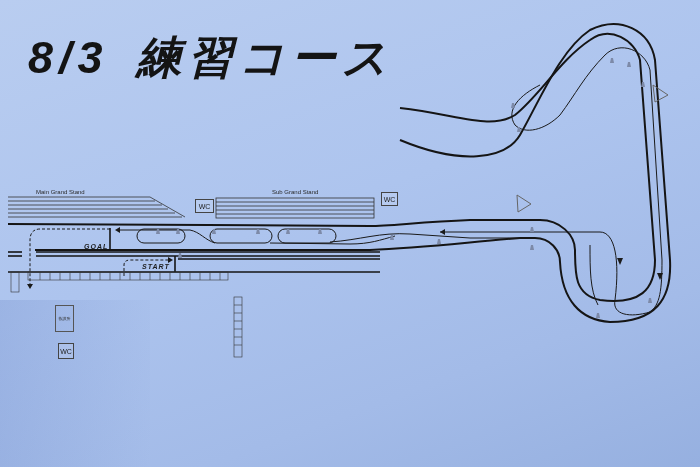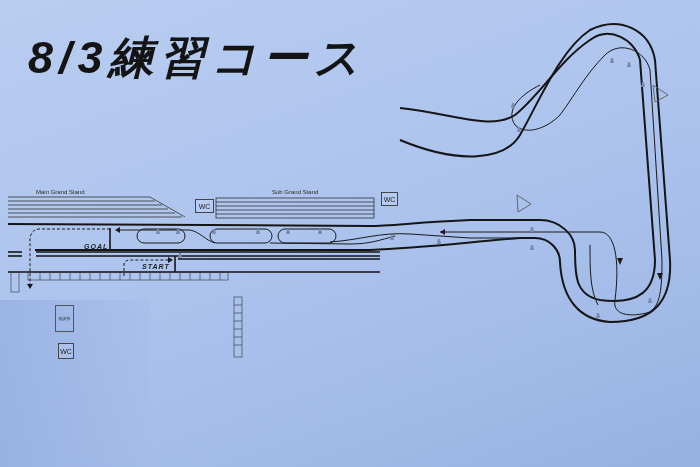--- a/index.html
+++ b/index.html
@@ -9,21 +9,21 @@
     font-family: "Liberation Sans", sans-serif;
   }
   .shade {
     position:absolute; left:0; top:300px; width:150px; height:167px;
     background: linear-gradient(100deg, rgba(90,120,190,0.22), rgba(90,120,190,0));
   }
   .title {
     position:absolute; left:28px; top:28px; font-size:45px; font-weight:bold; font-style:italic;
     color:#141414; letter-spacing:6px; white-space:nowrap;
   }
-  .title .date { }
+  .title .date { margin-right:28px; }
   svg.map { position:absolute; left:0; top:0; }
   .lbl { position:absolute; font-size:6px; color:#2a2a2a; white-space:nowrap; }
   .wc {
     position:absolute; border:1px solid #444; font-size:7px; color:#222;
     display:flex; align-items:center; justify-content:center; background:rgba(255,255,255,0.12);
   }
   .mark { position:absolute; font-size:7px; font-style:italic; font-weight:bold; color:#1c1c1c; letter-spacing:1px; }
   .aid {
     position:absolute; left:55px; top:305px; width:17px; height:25px; border:1px solid #555;
     font-size:4px; color:#333; display:flex; align-items:center; justify-content:center;

